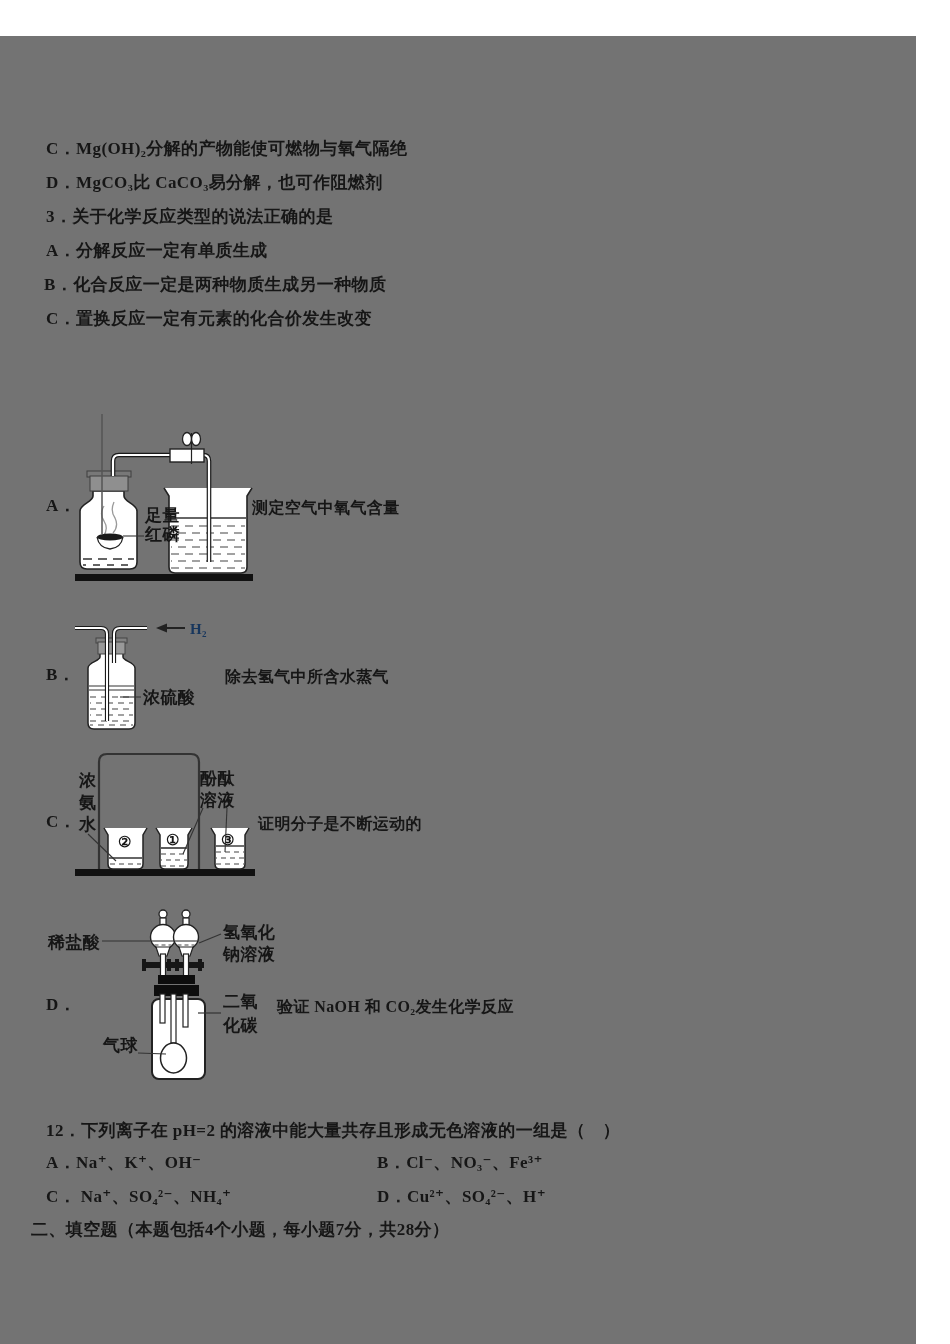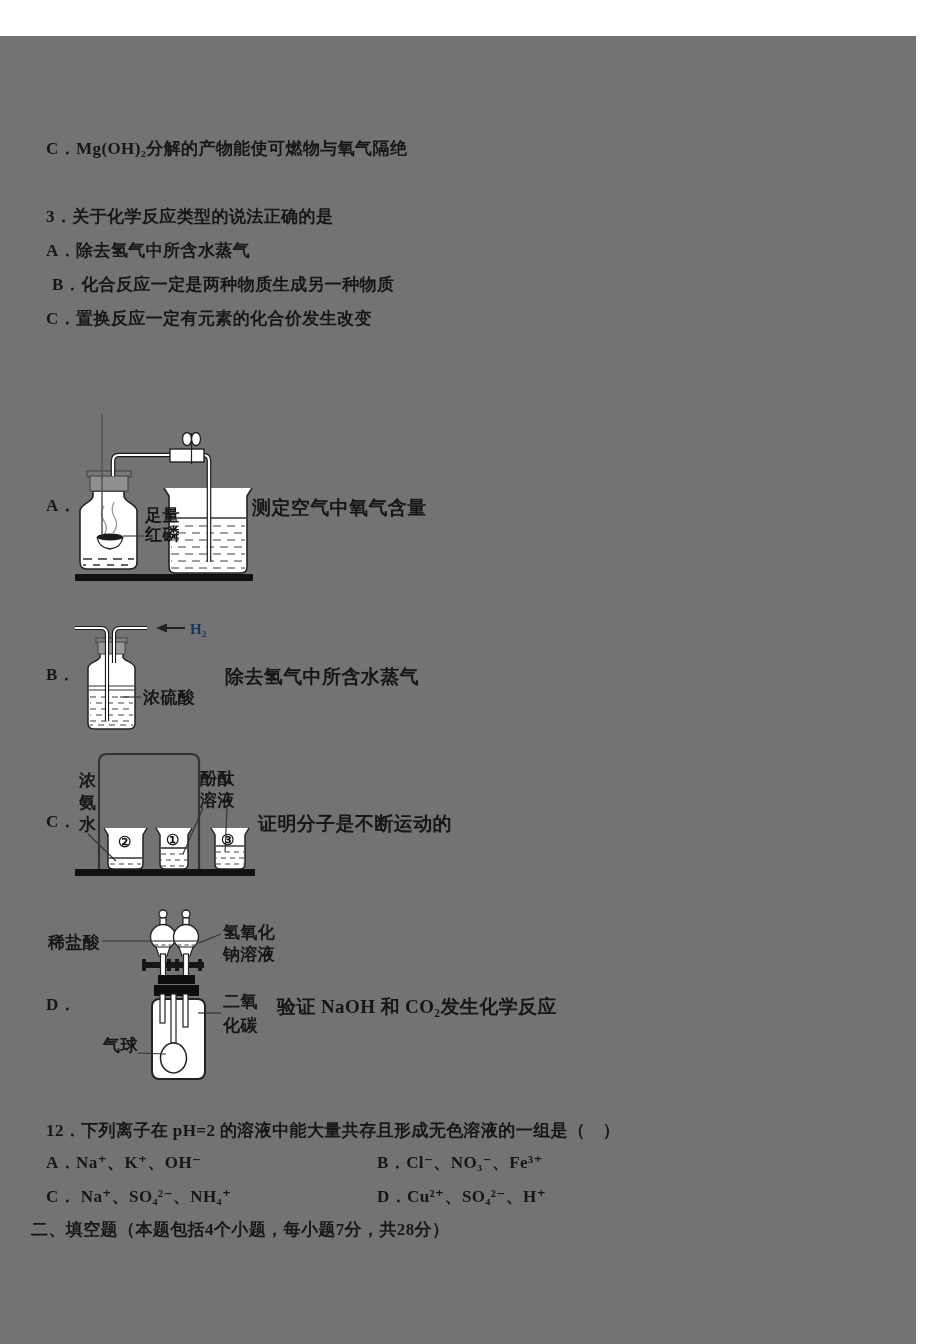--- a/index.html
+++ b/index.html
@@ -1,36 +1,37 @@
 <!DOCTYPE html>
 <html><head>
 <meta charset="utf-8">
 <style>
   html,body{margin:0;padding:0;background:#ffffff;}
   .page{
     position:relative;width:916px;height:1344px;background:#737373;overflow:hidden;
     font-family:"Liberation Serif","DejaVu Serif",serif;font-weight:bold;color:#161616;margin-top:36px;
   }
   .t{position:absolute;font-size:17px;line-height:19px;white-space:pre;letter-spacing:0.4px;}
-  .cap{position:absolute;font-size:19px;line-height:19px;white-space:pre;letter-spacing:0.4px;}
+  .cap{position:absolute;font-size:16px;line-height:19px;white-space:pre;letter-spacing:0.4px;}
   svg{position:absolute;overflow:visible;}
   svg text{font-family:"Liberation Serif","DejaVu Serif",serif;font-weight:bold;fill:#161616;font-size:17px;letter-spacing:0.4px;}
   svg text.num{font-size:15px;letter-spacing:0;}
   svg text.gas{fill:#17365d;font-size:15px;}
 </style>
 </head>
 <body>
 
 <div class="page">
 
   <div class="t" style="top:103px;left:46px">C．Mg(OH)₂分解的产物能使可燃物与氧气隔绝</div>
+  <div class="t" style="top:137px;left:46px">D．MgCO₃比 CaCO₃易分解，也可作阻燃剂</div>
 
   <div class="t" style="top:171px;left:46px">3．关于化学反应类型的说法正确的是</div>
-  <div class="t" style="top:205px;left:46px">A．除去氢气中所含水蒸气</div>
-  <div class="t" style="top:239px;left:52px">B．化合反应一定是两种物质生成另一种物质</div>
+  <div class="t" style="top:205px;left:46px">A．分解反应一定有单质生成</div>
+  <div class="t" style="top:239px;left:44px">B．化合反应一定是两种物质生成另一种物质</div>
   <div class="t" style="top:273px;left:46px">C．置换反应一定有元素的化合价发生改变</div>
 
 
   <div class="t" style="top:460px;left:46px">A．</div>
   <svg style="left:70px;top:372px" width="195" height="180" viewBox="0 0 195 180">
     <rect x="5" y="166" width="178" height="7" fill="#111"></rect>
 
     <path d="M23,83 L23,88 C23,94 10,96 10,103 L10,154 Q10,161 17,161 L60,161 Q67,161 67,154 L67,103 C67,96 54,94 54,88 L54,83 Z" fill="#ffffff" stroke="#222" stroke-width="1.6"></path>
     <line x1="13" y1="151" x2="64" y2="151" stroke="#333" stroke-width="1.3" stroke-dasharray="9 6"></line>
     <line x1="13" y1="157" x2="64" y2="157" stroke="#333" stroke-width="1.3" stroke-dasharray="7 7" stroke-dashoffset="4"></line>

